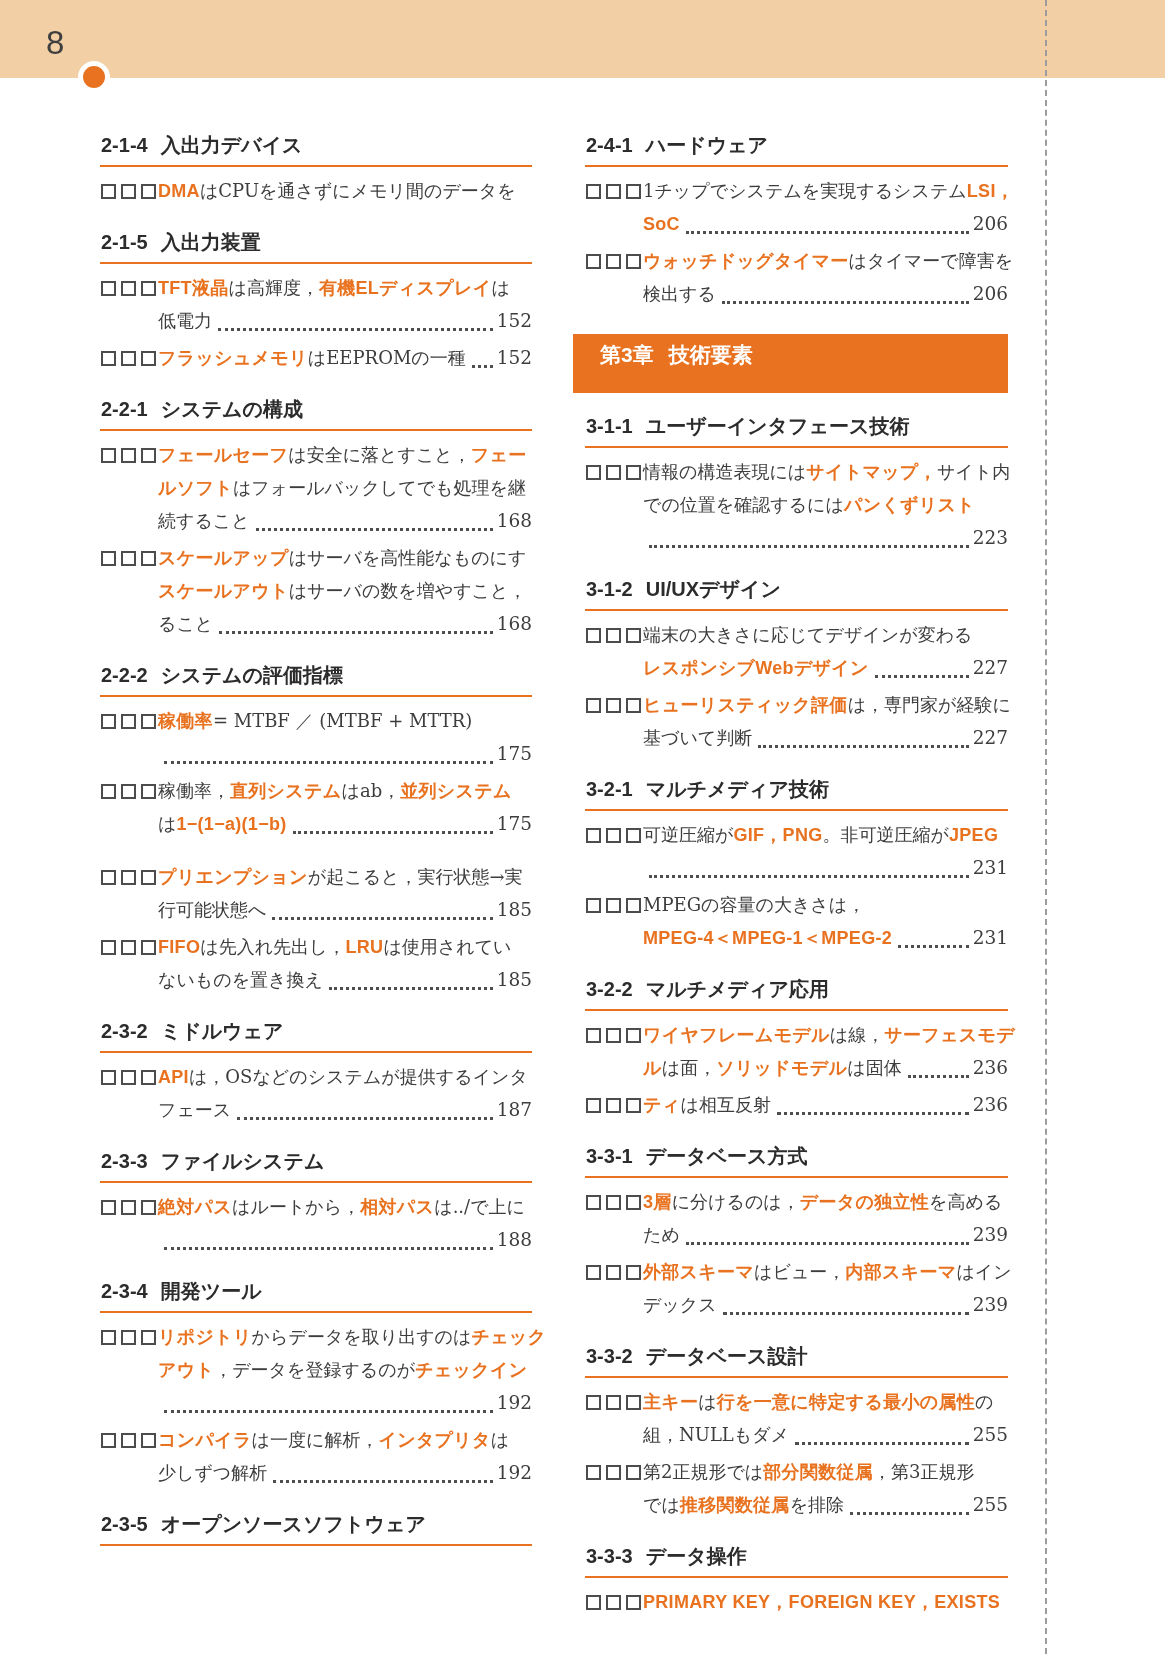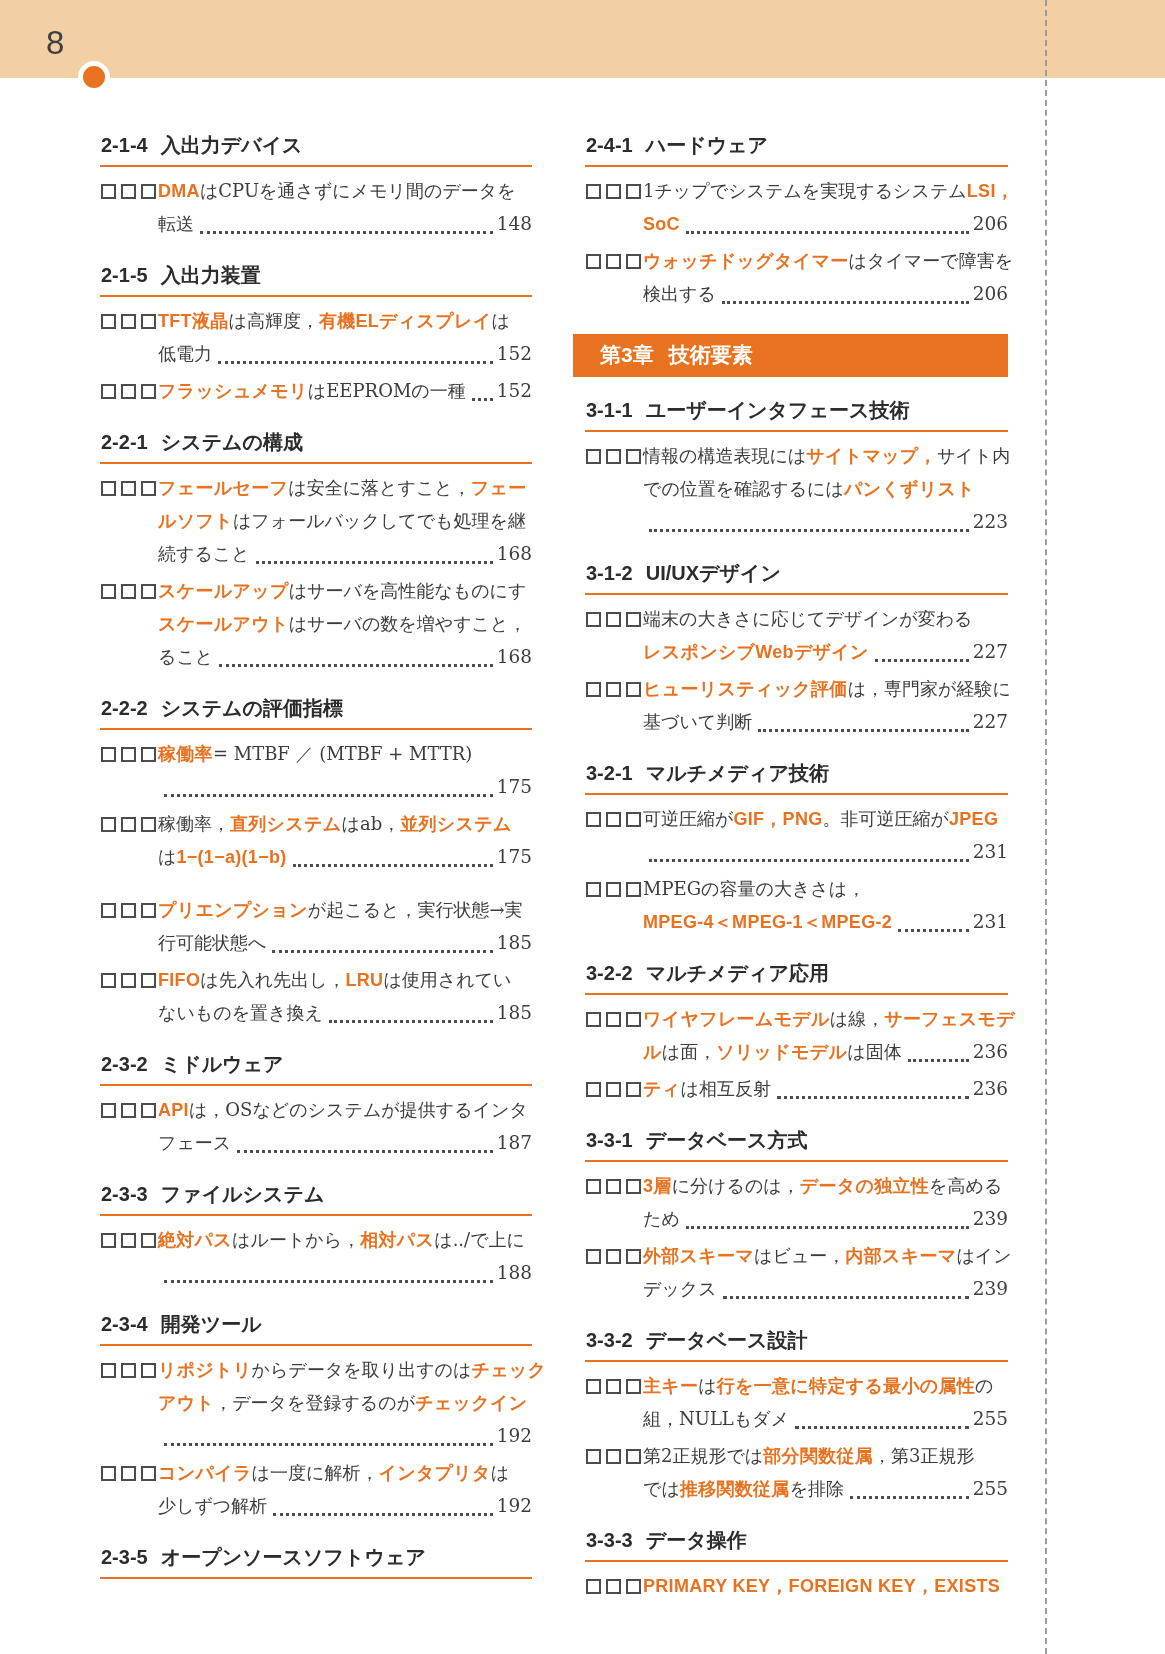--- a/index.html
+++ b/index.html
@@ -40,21 +40,21 @@
     display:flex;align-items:baseline;gap:13px;
     font-family:"Liberation Sans",sans-serif;font-weight:700;
     font-size:20px;color:var(--head-ink);
     padding:0 0 6px 1px;border-bottom:2.5px solid var(--accent);
     margin:0 0 9px 0;white-space:nowrap;
   }
   .banner{
     display:flex;align-items:baseline;gap:15px;
     background:var(--accent);color:#ffffff;
     font-family:"Liberation Sans",sans-serif;font-weight:700;font-size:21px;
-    margin:22px 0 10px;padding:7px 0 8px 27px;white-space:nowrap;
+    margin:22px 0 10px;padding:7px 0 24px 27px;white-space:nowrap;
   }
   .item{position:relative;padding-left:58px;margin:0 0 4px 0;}
   .boxes{position:absolute;left:1px;top:8px;display:flex;gap:5px;}
   .box{width:15px;height:15px;border:2px solid #4c4c4c;background:transparent;box-sizing:border-box;}
   .line{display:flex;align-items:baseline;line-height:30px;min-height:33px;}
   .segs{white-space:nowrap;}
   .seg{font-family:"DejaVu Serif",serif;font-size:18px;color:var(--ink);}
   .seg.o{
     font-family:"Liberation Sans",sans-serif;font-weight:700;
     font-size:18px;color:var(--accent);letter-spacing:0.3px;
@@ -82,25 +82,20 @@
       </div>
       <div class="item">
         <span class="boxes">
           <span class="box"></span>
           <span class="box"></span>
           <span class="box"></span>
         </span>
         <div class="line">
           <span class="segs"><span class="seg o">DMA</span><span class="seg">はCPUを通さずにメモリ間のデータを</span></span>
         </div>
-        <div class="line">
-          <span class="segs"><span class="seg">転送</span></span>
-          <span class="leader"></span>
-          <span class="pageno">148</span>
-        </div>
       </div>
     </div>
     <div class="sec">
       <div class="sec-heading">
         <span>2-1-5</span>
         <span>入出力装置</span>
       </div>
       <div class="item">
         <span class="boxes">
           <span class="box"></span>

